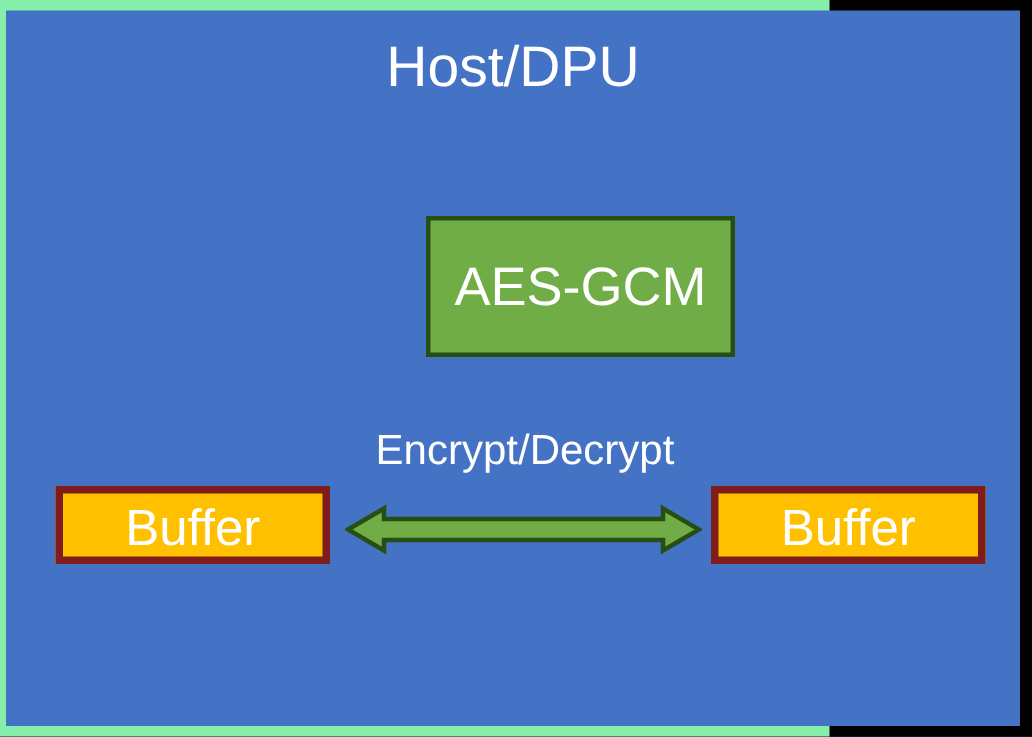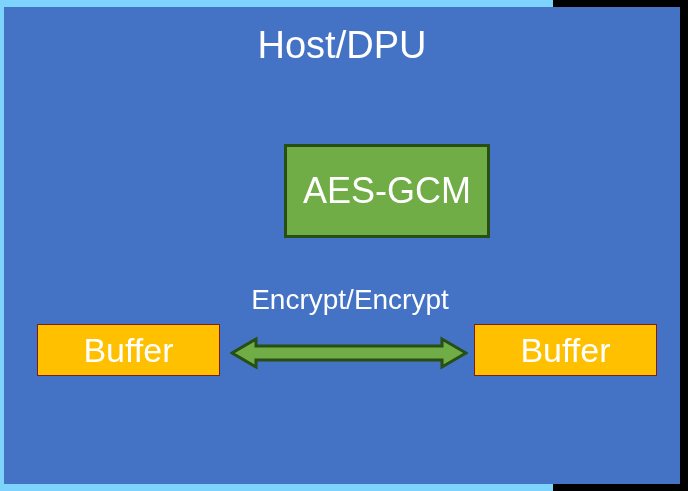--- a/index.html
+++ b/index.html
@@ -12,21 +12,21 @@
     height: 491px;
     overflow: hidden;
     font-family: "Liberation Sans", sans-serif;
   }
 
   
   #diagram-frame {
     position: relative;
     width: 553px;
     height: 491px;
-    background: #7dd3fc;
+    background: #86efac;
     box-sizing: border-box;
     padding-left: 12px;
   }
 
   
   #host-canvas {
     position: absolute;
     left: 4px;
     top: 7px;
     width: 676px;
@@ -86,24 +86,24 @@
     white-space: nowrap;
   }
 
   
   .buffer-box {
     position: absolute;
     top: 317px;
     width: 183px;
     height: 52px;
     background: #FFC000;
-    border: 1px solid #7f1d1d;
+    border: 5px solid #7f1d1d;
     box-sizing: border-box;
     display: flex;
-    align-items: center;
+    align-items: flex-end;
     justify-content: center;
   }
   #buffer-left  { left: 33px; }
   #buffer-right { left: 470px; }
   .buffer-label {
     color: #FFFFFF;
     font-size: 34px;
     font-weight: 400;
     line-height: 38px;
     white-space: nowrap;
@@ -124,21 +124,21 @@
 <div id="diagram-frame">
 
   <div id="host-canvas">
 
     <div id="host-title">Host/DPU</div>
 
     <div id="aes-gcm-box">
       <span id="aes-gcm-label" class="node-label">AES-GCM</span>
     </div>
 
-    <div id="encrypt-decrypt-label">Encrypt/Encrypt</div>
+    <div id="encrypt-decrypt-label">Encrypt/Decrypt</div>
 
     <div id="buffer-left" class="buffer-box">
       <span class="buffer-label">Buffer</span>
     </div>
 
     <div id="buffer-right" class="buffer-box">
       <span class="buffer-label">Buffer</span>
     </div>
 
     <svg id="transfer-arrow" viewBox="0 0 238 40">

